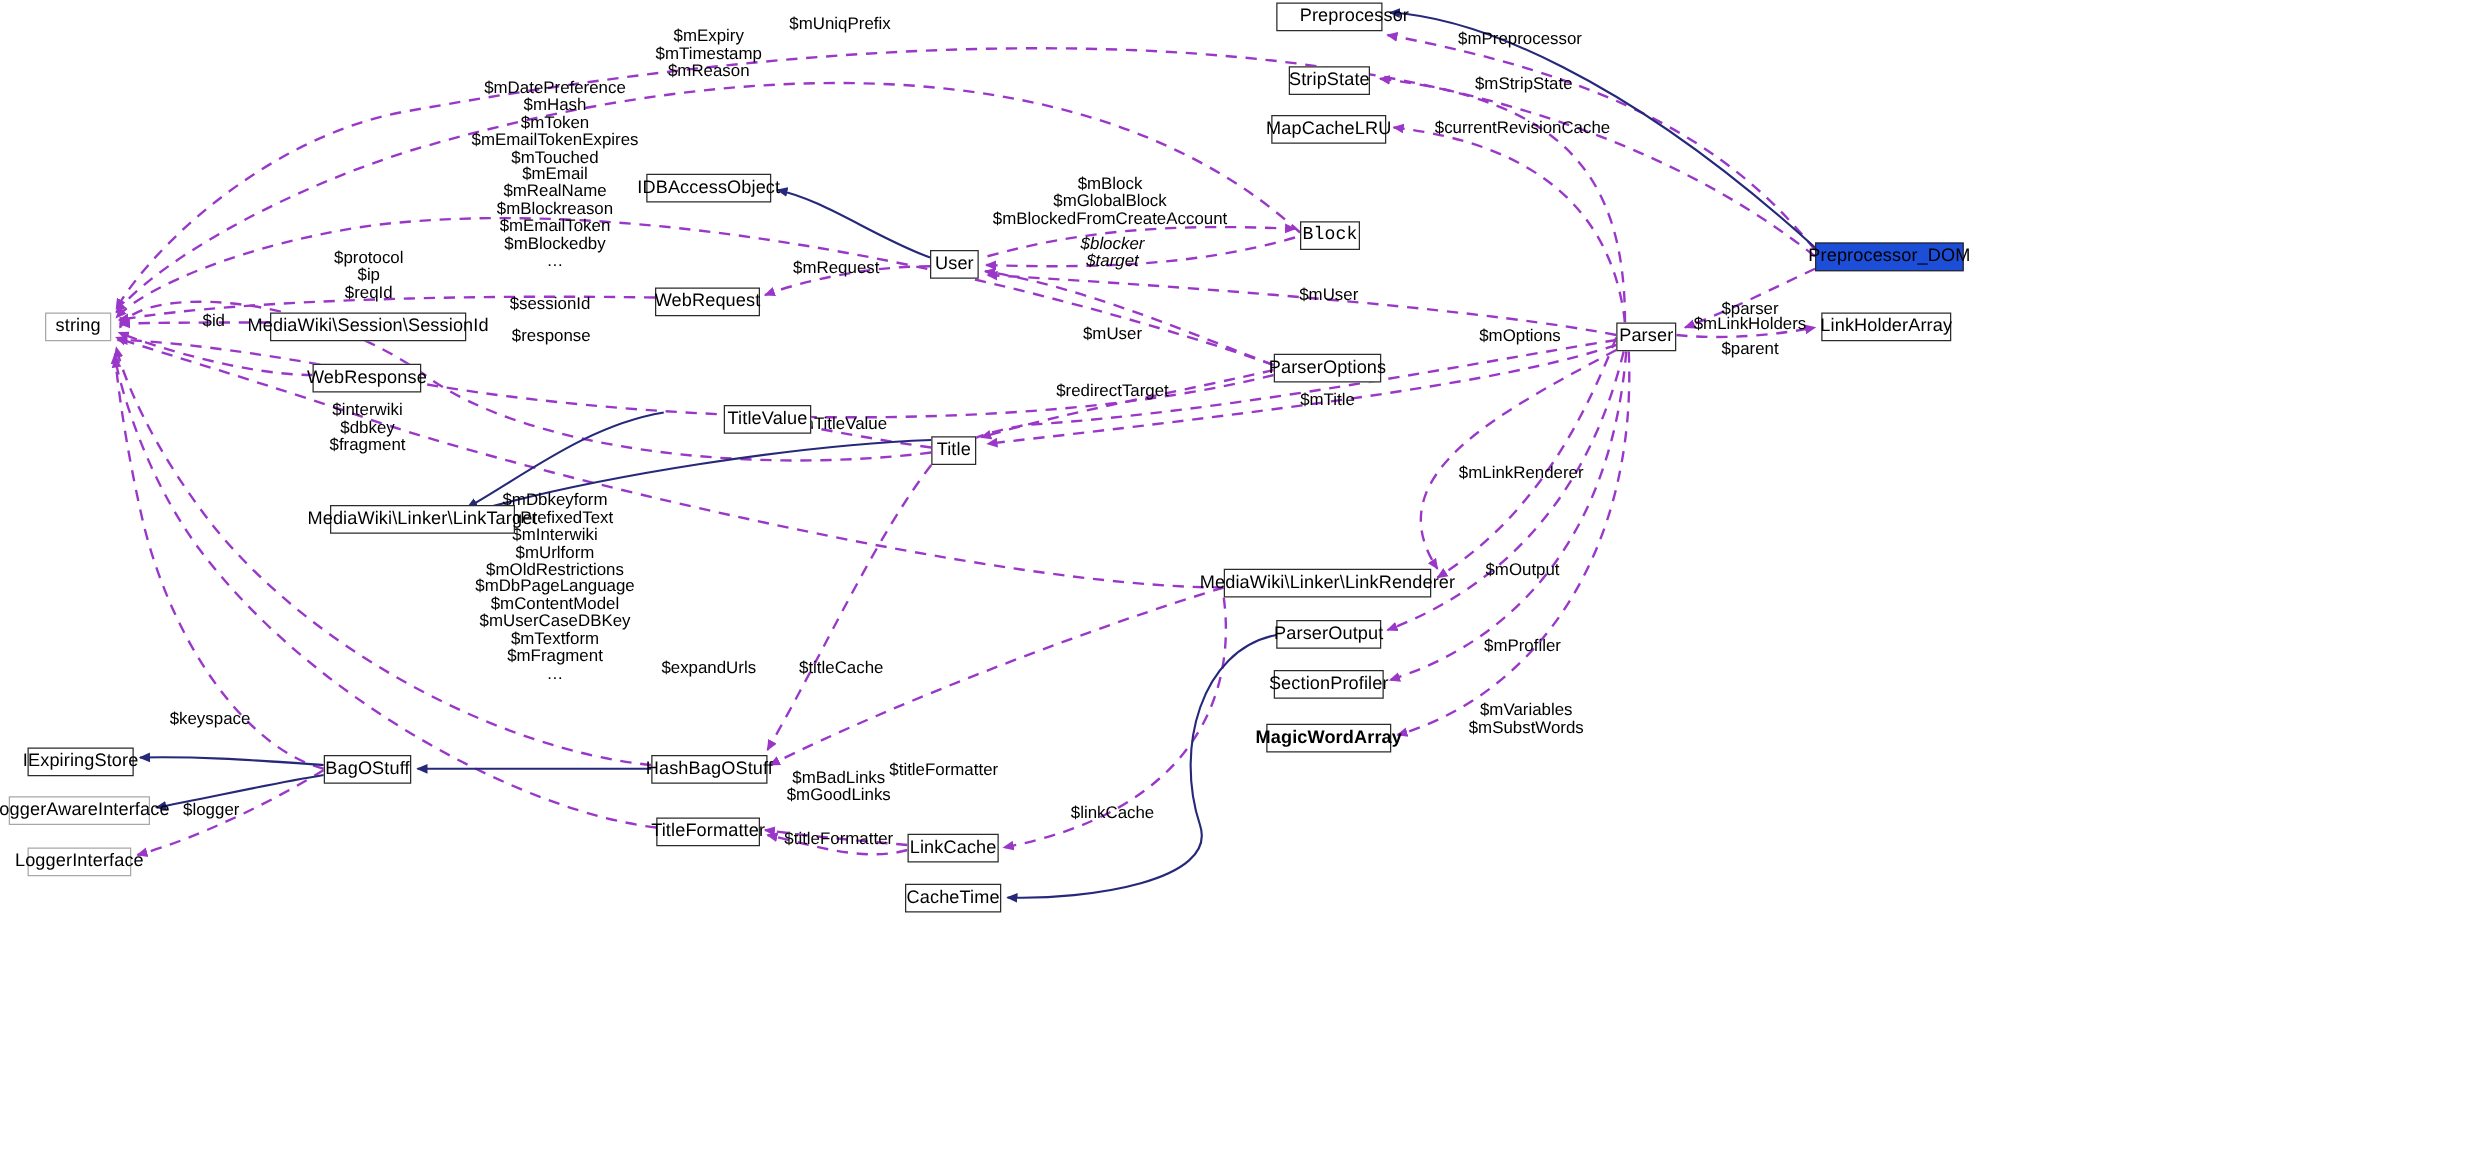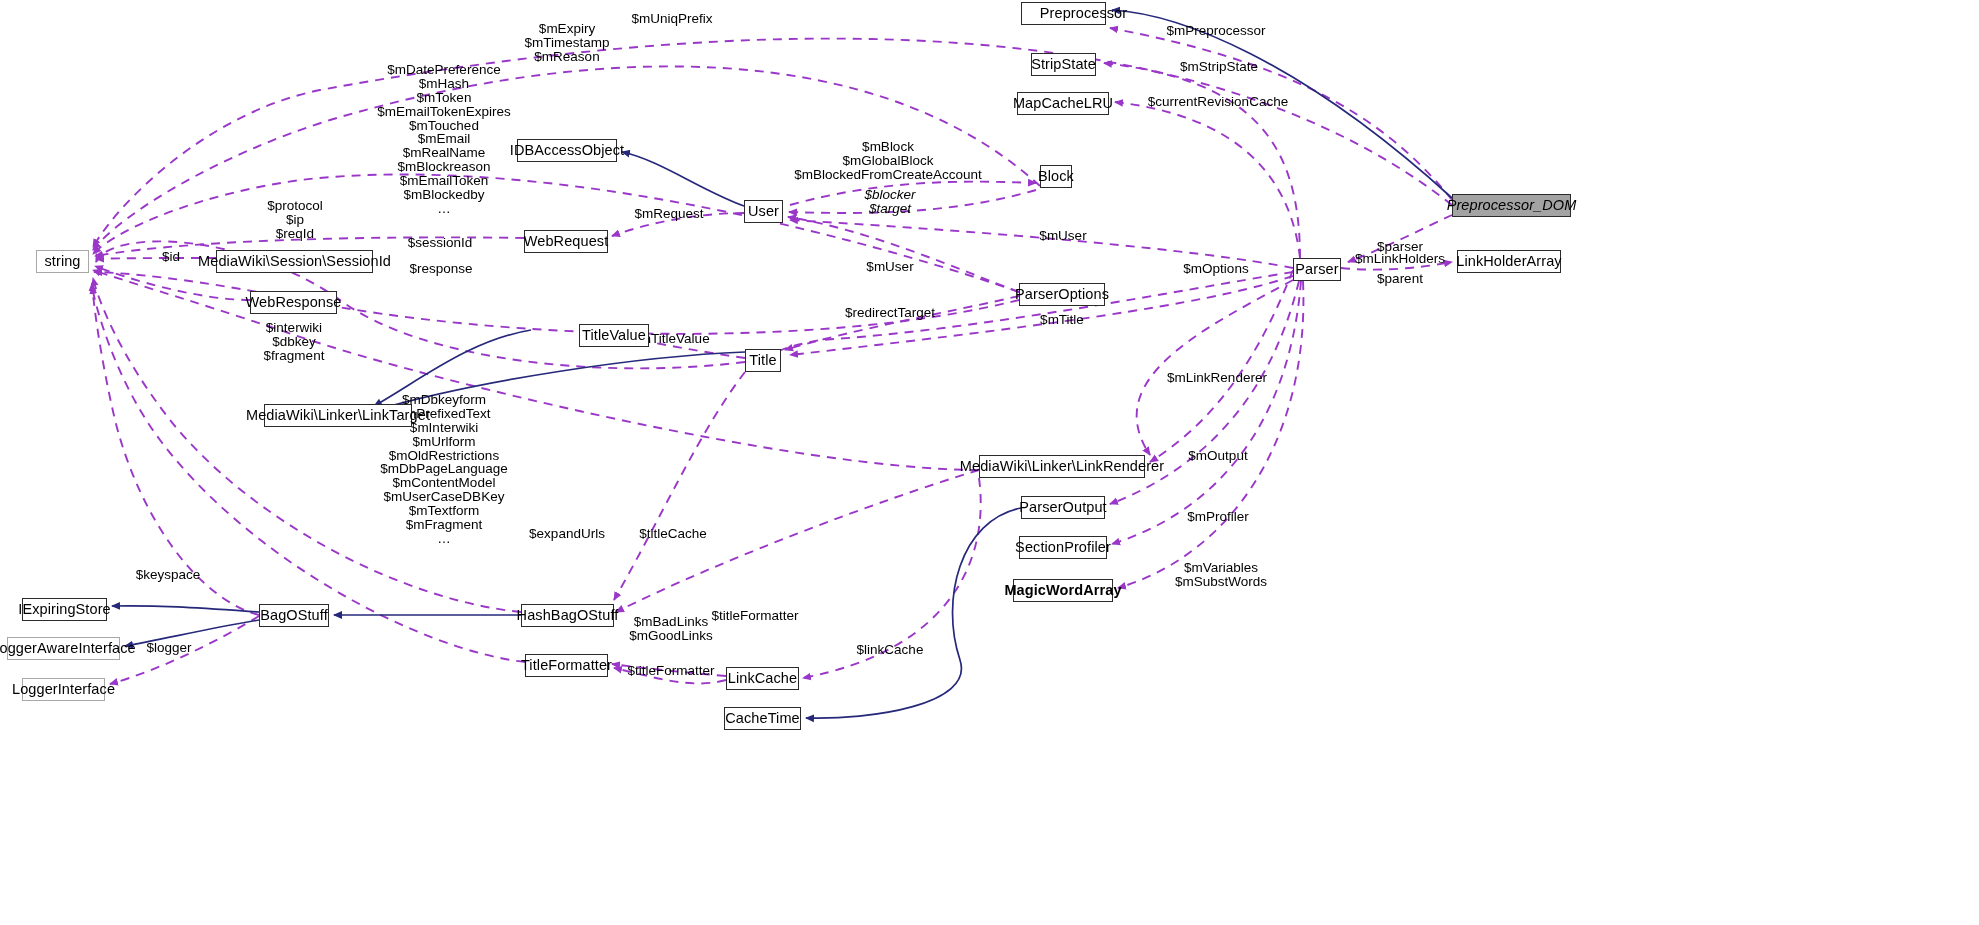--- a/index.html
+++ b/index.html
@@ -21,21 +21,21 @@
     font-size:14.5px;
     line-height:1;
     display:flex;
     align-items:center;
     justify-content:center;
     white-space:nowrap;
     letter-spacing:0.1px;
     z-index:5;
   }
   .node.faint{border:1px solid #a8a8a8;}
-  .node.focus{background:#a3a3a3;border:1px solid #2b2b2b;font-style:italic;}
+  .node.focus{background:#1d4ed8;border:1px solid #2b2b2b;}
   .elabel{
     position:absolute;
     font-size:13.5px;
     color:#000000;
     line-height:1.03;
     text-align:center;
     white-space:pre;
     z-index:4;
     transform:translateX(-50%);
   }
@@ -129,21 +129,21 @@
       <div class="node" style="left: 525px; top: 654px; width: 83px; height: 23px;">TitleFormatter</div>
       <div class="node" style="left: 521px; top: 604px; width: 93px; height: 23px;">HashBagOStuff</div>
       <div class="node" style="left: 259px; top: 604px; width: 70px; height: 23px;">BagOStuff</div>
       <div class="node" style="left: 22px; top: 598px; width: 85px; height: 23px;">IExpiringStore</div>
       <div class="node faint" style="left: 7px; top: 637px; width: 113px; height: 23px;">LoggerAwareInterface</div>
       <div class="node faint" style="left: 22px; top: 678px; width: 83px; height: 23px;">LoggerInterface</div>
       <div class="node" style="left: 744px; top: 200px; width: 39px; height: 23px;">User</div>
       <div class="node" style="left: 745px; top: 349px; width: 36px; height: 23px;">Title</div>
       <div class="node" style="left: 726px; top: 667px; width: 73px; height: 23px;">LinkCache</div>
       <div class="node" style="left: 724px; top: 707px; width: 77px; height: 23px;">CacheTime</div>
-      <div class="node" style="left: 1040px; top: 165px; width: 32px; height: 23px;">Block</div>
+      <div class="node" style="left: 1040px; top: 177px; width: 48px; height: 23px; font-family: Liberation Mono, monospace;">Block</div>
       <div class="node" style="left: 1019px; top: 283px; width: 86px; height: 23px;">ParserOptions</div>
       <div class="node" style="left: 979px; top: 455px; width: 166px; height: 23px;">MediaWiki\Linker\LinkRenderer</div>
       <div class="node" style="left: 1021px; top: 496px; width: 84px; height: 23px;">ParserOutput</div>
       <div class="node" style="left: 1019px; top: 536px; width: 88px; height: 23px;">SectionProfiler</div>
       <div class="node" style="left: 1013px; top: 579px; width: 100px; height: 23px; font-weight: bold;">MagicWordArray</div>
       <div class="node" style="left: 1021px; top: 2px; width: 85px; height: 23px; padding-left: 40px;">Preprocessor</div>
       <div class="node" style="left: 1031px; top: 53px; width: 65px; height: 23px;">StripState</div>
       <div class="node" style="left: 1017px; top: 92px; width: 92px; height: 23px;">MapCacheLRU</div>
       <div class="node" style="left: 1293px; top: 258px; width: 48px; height: 23px;">Parser</div>
       <div class="node" style="left: 1457px; top: 250px; width: 104px; height: 23px;">LinkHolderArray</div>

